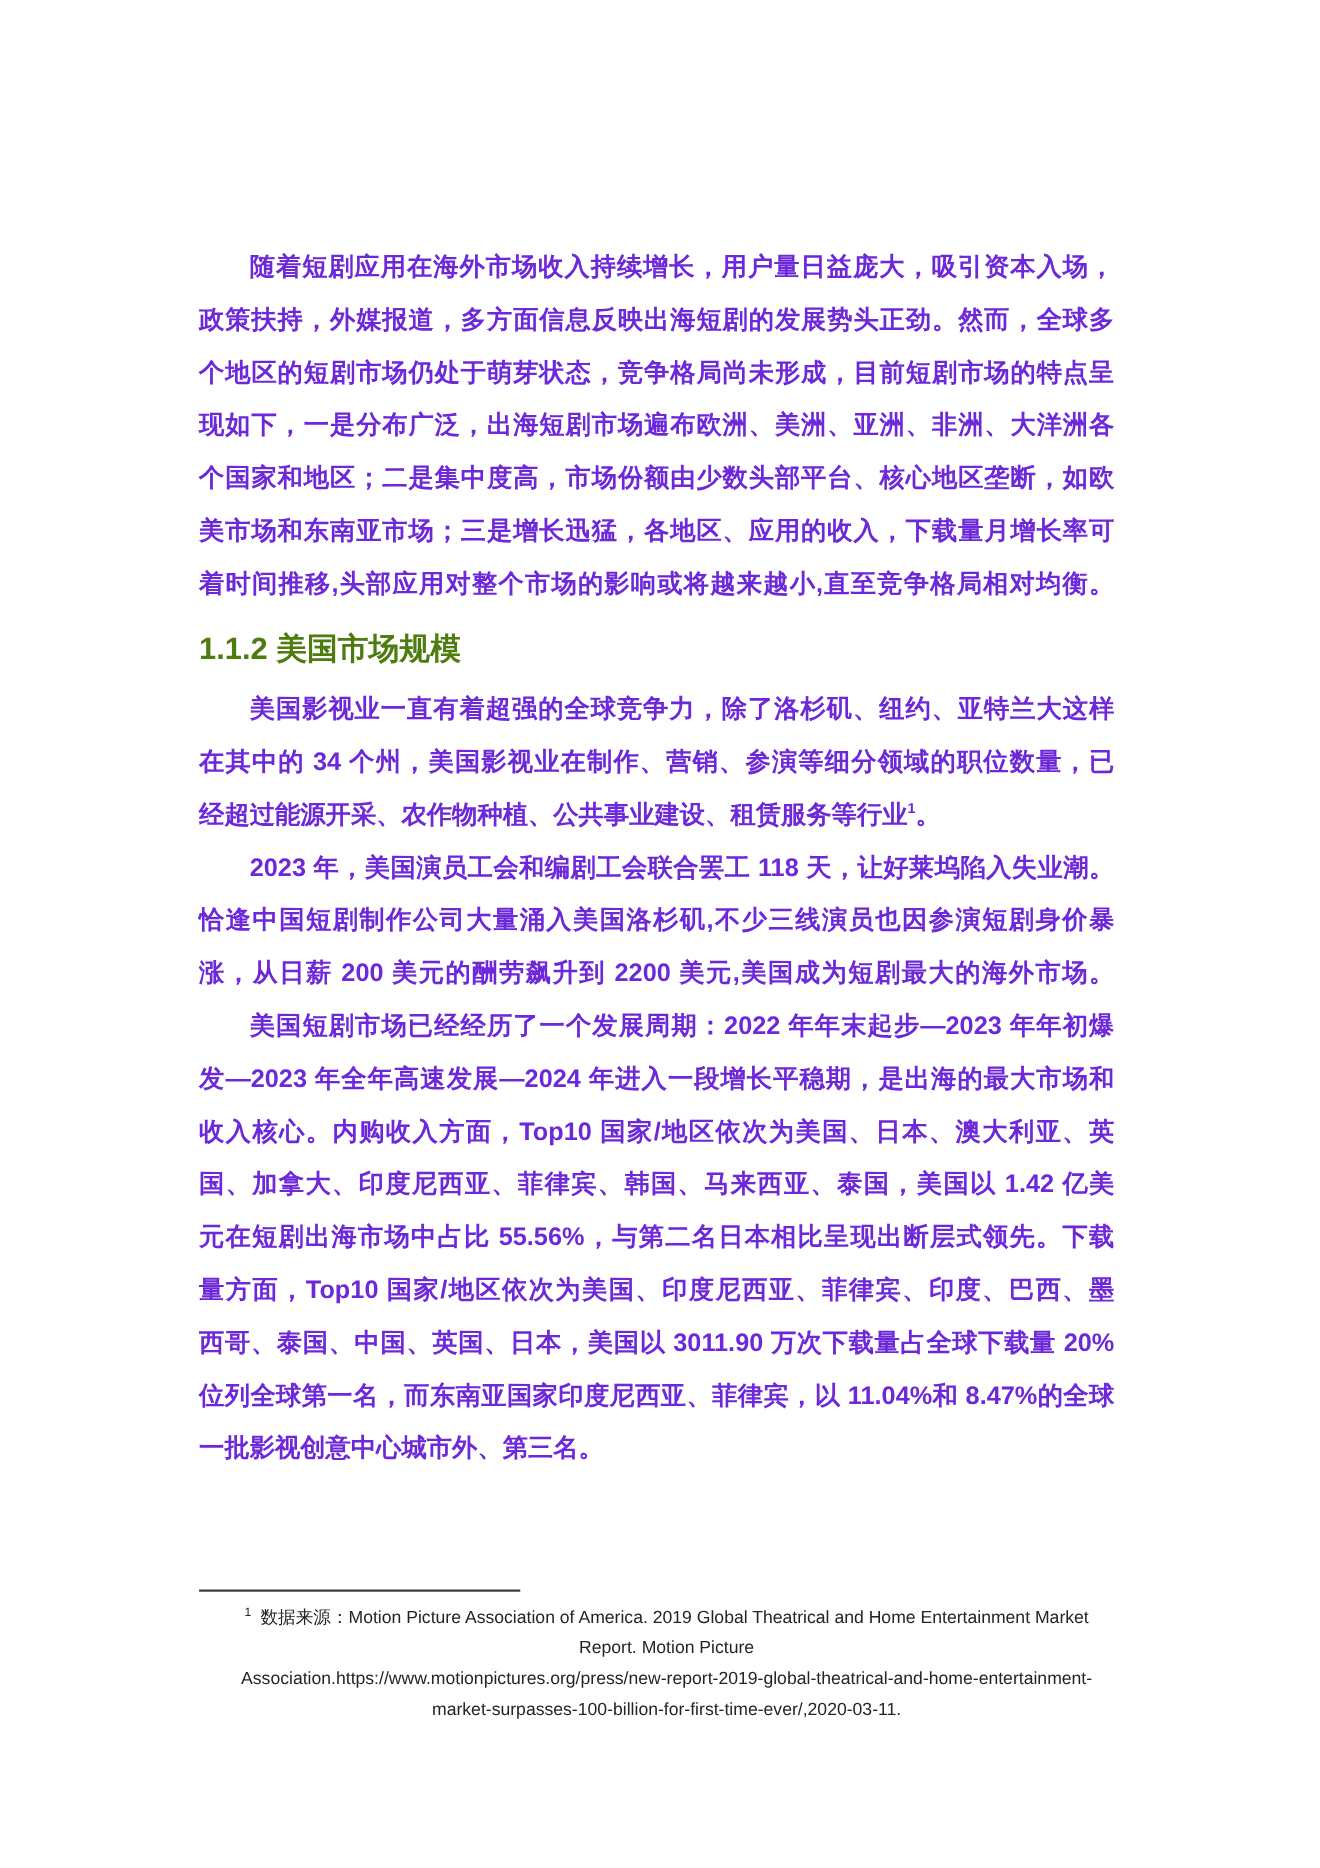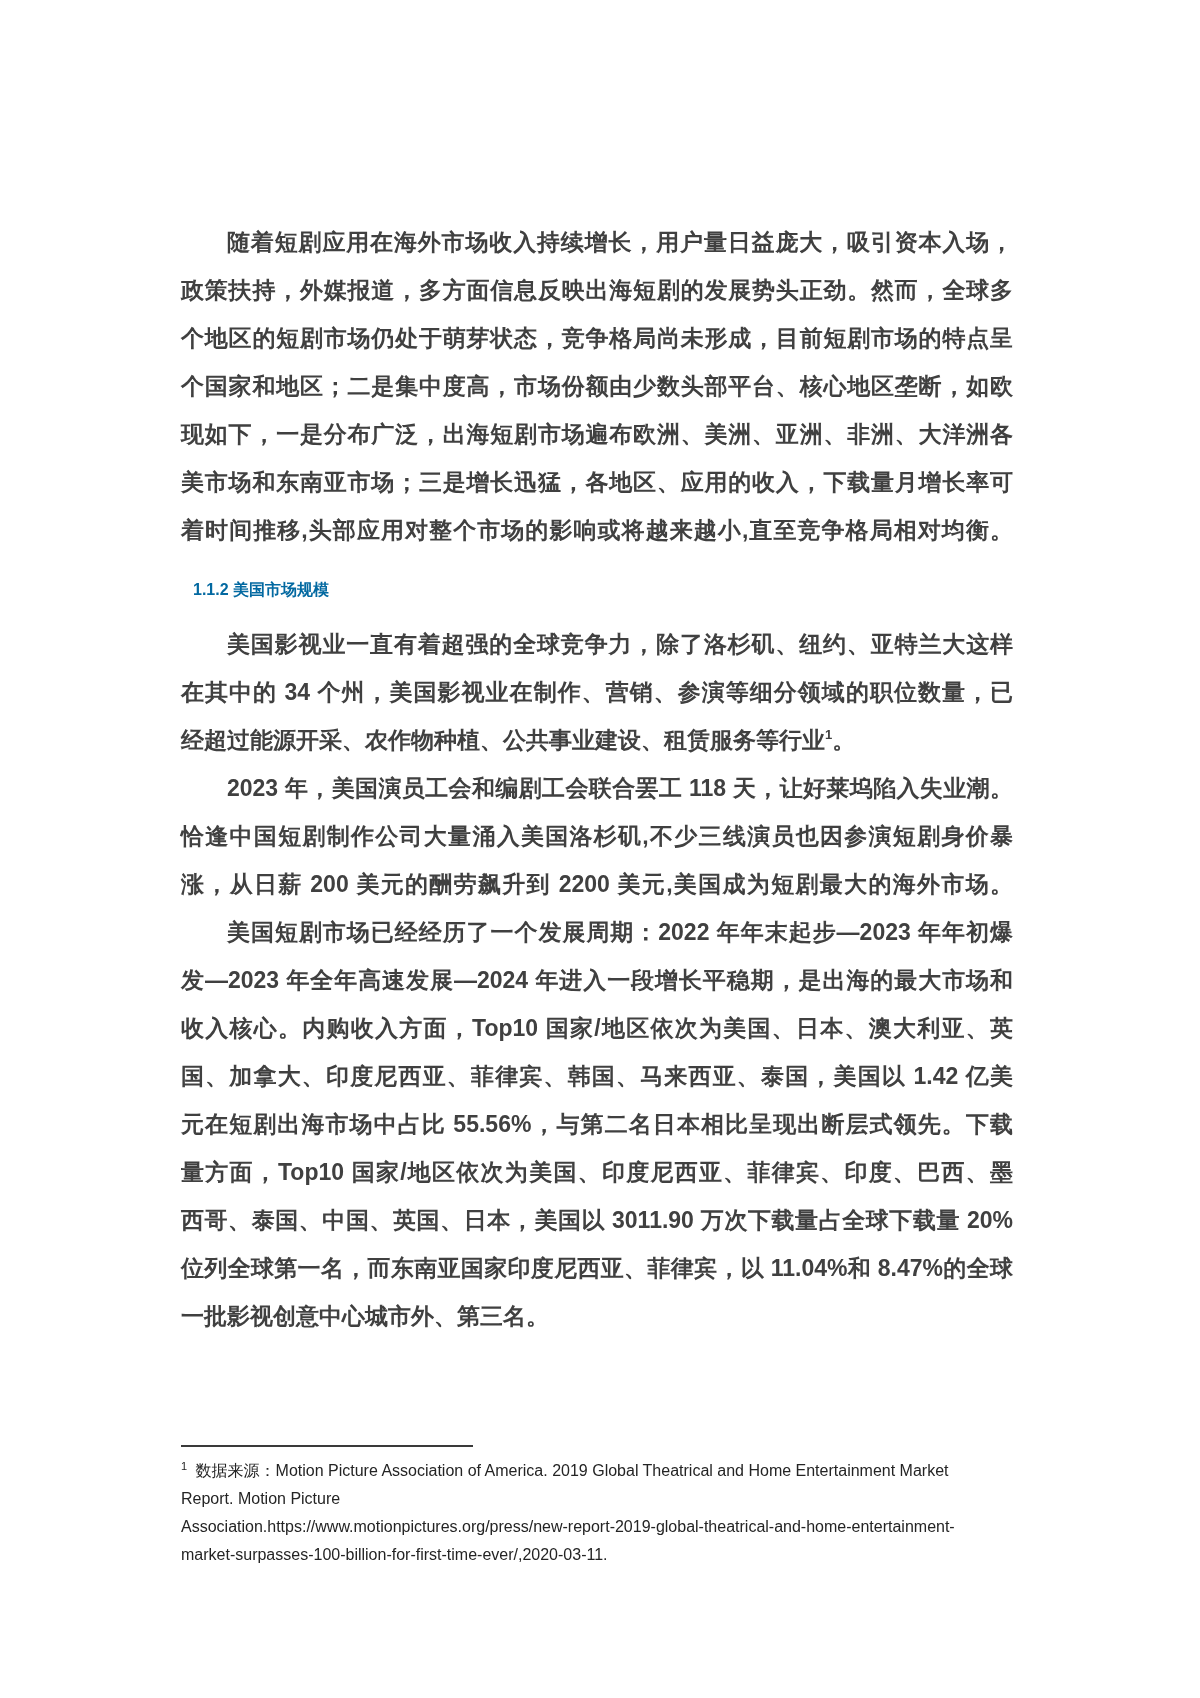--- a/index.html
+++ b/index.html
@@ -20,78 +20,77 @@
     width: 832px;
   }
   .para { margin: 0; }
   .line {
     font-size: 23px;
     line-height: 48px;
     font-weight: 600;
     text-align: justify;
     text-align-last: justify;
     white-space: nowrap;
-    color: #404040;
+    color: #6d28d9;
   }
   .line.indent { text-indent: 2em; }
   .line.no-stretch { text-align-last: left; }
   .fn-ref {
     font-size: 13px;
     line-height: 0;
     vertical-align: super;
     font-weight: 600;
   }
   .heading {
-    font-size: 16px;
+    font-size: 28px;
     line-height: 40px;
     font-weight: 700;
     margin-top: 16px;
     margin-bottom: 10px;
     text-align: left;
-    color: #0369a1;
-    margin-left: 12px;
+    color: #4d7c0f;
   }
   .footnote {
     position: absolute;
     left: 181px;
     top: 1445px;
     width: 850px;
   }
   .fn-sep {
     width: 292px;
     border-top: 2px solid #3a3a3a;
     margin-bottom: 10px;
   }
   .fline {
     font-size: 16px;
     line-height: 28px;
     font-weight: 500;
     color: #242424;
     white-space: nowrap;
-    text-align: left;
+    text-align: center;
   }
   .fn-sup {
     font-size: 11px;
     vertical-align: super;
     line-height: 0;
     margin-right: 4px;
   }
 </style>
 </head>
 <body>
 
 <div class="page">
   <div class="content">
 
     <div class="para">
       <div class="line indent">随着短剧应用在海外市场收入持续增长，用户量日益庞大，吸引资本入场，</div>
       <div class="line">政策扶持，外媒报道，多方面信息反映出海短剧的发展势头正劲。然而，全球多</div>
       <div class="line">个地区的短剧市场仍处于萌芽状态，竞争格局尚未形成，目前短剧市场的特点呈</div>
+      <div class="line">现如下，一是分布广泛，出海短剧市场遍布欧洲、美洲、亚洲、非洲、大洋洲各</div>
       <div class="line">个国家和地区；二是集中度高，市场份额由少数头部平台、核心地区垄断，如欧</div>
-      <div class="line">现如下，一是分布广泛，出海短剧市场遍布欧洲、美洲、亚洲、非洲、大洋洲各</div>
       <div class="line">美市场和东南亚市场；三是增长迅猛，各地区、应用的收入，下载量月增长率可</div>
       <div class="line">着时间推移,头部应用对整个市场的影响或将越来越小,直至竞争格局相对均衡。</div>
     </div>
 
     <div class="heading">1.1.2 美国市场规模</div>
 
     <div class="para">
       <div class="line indent">美国影视业一直有着超强的全球竞争力，除了洛杉矶、纽约、亚特兰大这样</div>
       <div class="line">在其中的 34 个州，美国影视业在制作、营销、参演等细分领域的职位数量，已</div>
       <div class="line no-stretch"><span>经超过能源开采、农作物种植、公共事业建设、租赁服务等行业</span><sup class="fn-ref">1</sup><span>。</span></div>

